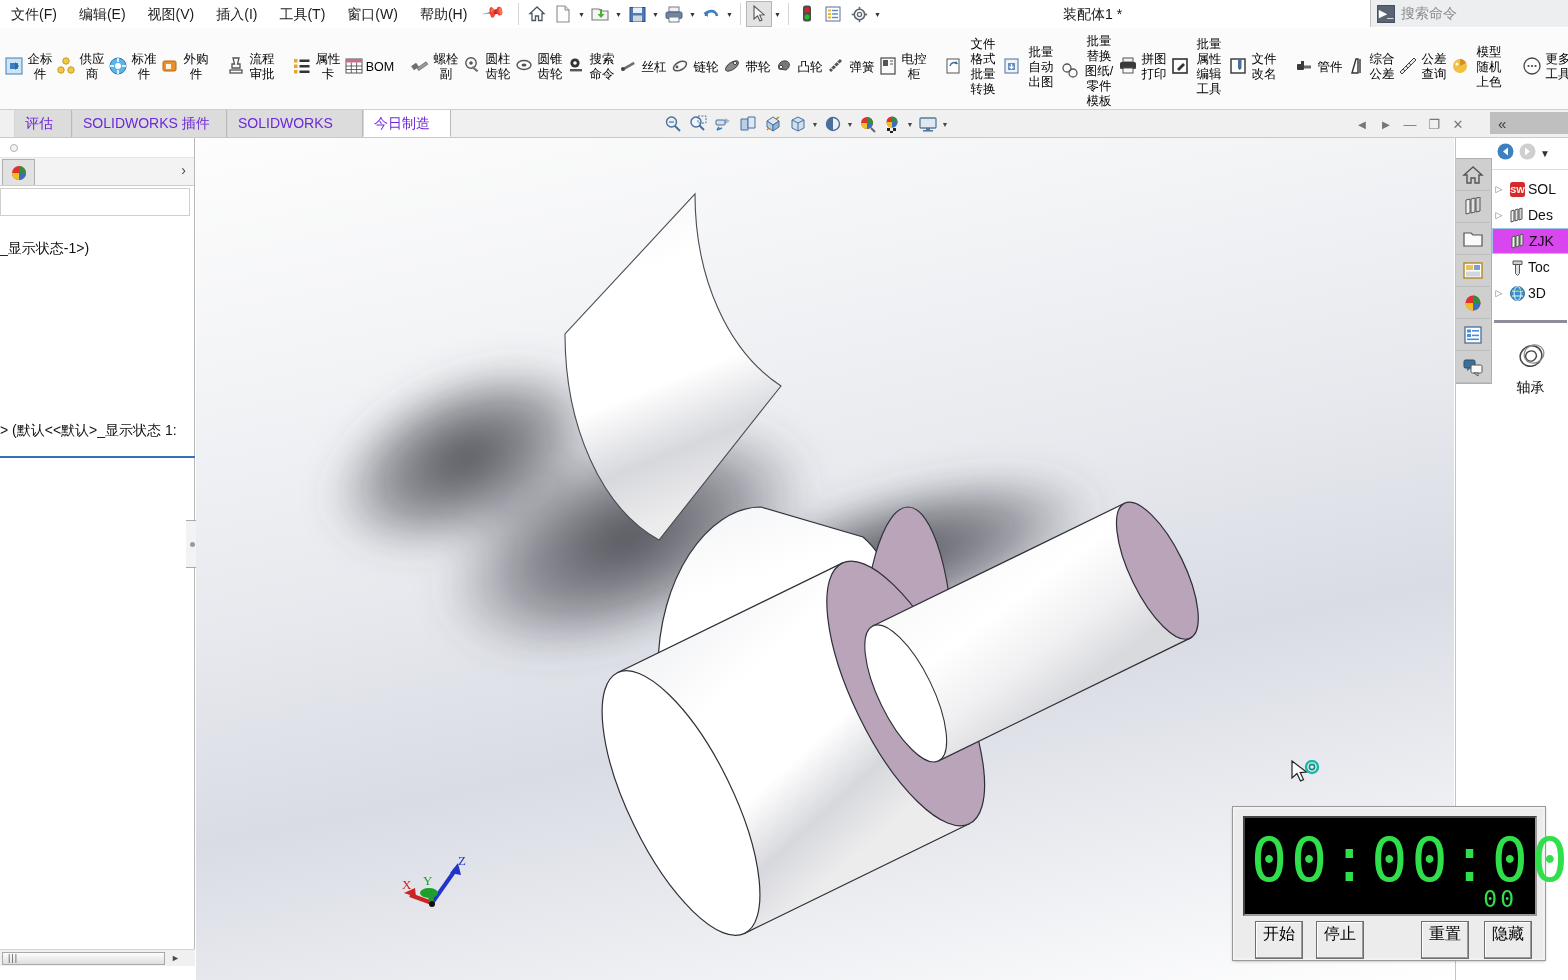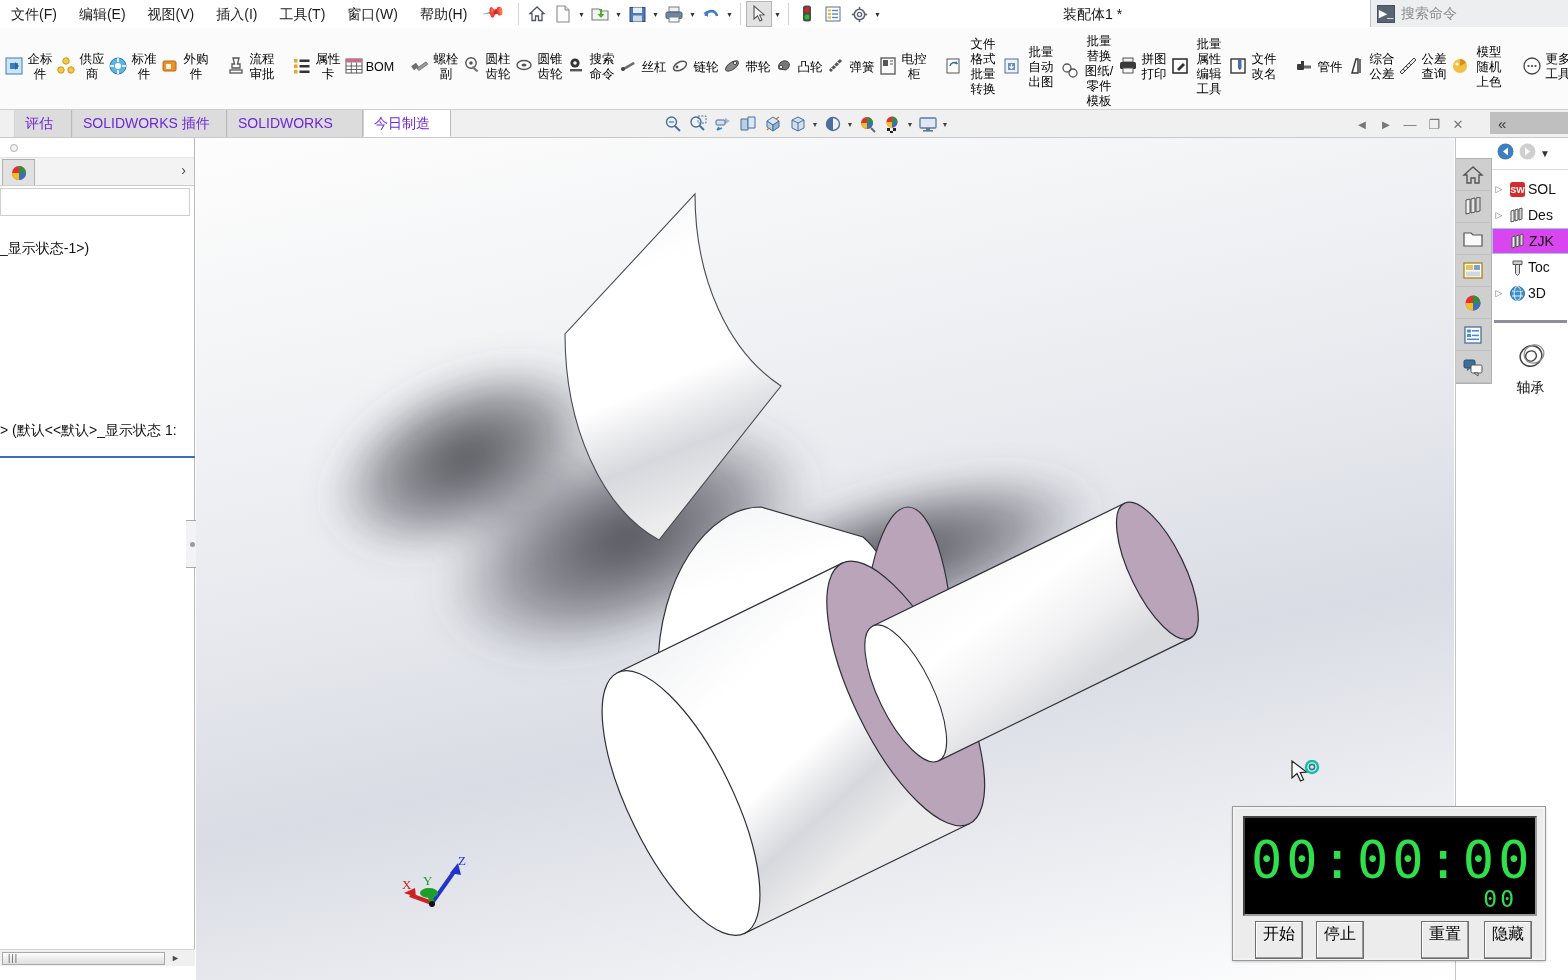--- a/index.html
+++ b/index.html
@@ -163,21 +163,21 @@
   .timer {
     position: absolute; left: 1233px; top: 807px; width: 312px; height: 153px;
     background: #ececec; border: 2px solid #f2f2f2; outline: 1px solid #9a9a9a;
     box-shadow: 0 1px 3px rgba(0,0,0,.35);
   }
   .timer-inner { position:absolute; left: 8px; top: 7px; width: 294px; height: 100px;
     background: #000; border: 2px inset #9a9a9a; }
   .timer-digits {
     position: absolute; left: 6px; top: 4px; width: 280px; height: 76px;
     color: #2fe04a; font-family: "DejaVu Sans Mono", "Liberation Mono", monospace;
-    font-size: 52px; letter-spacing: 4px; text-align: center; line-height: 76px;
+    font-size: 60px; letter-spacing: 4px; text-align: center; line-height: 76px;
   }
   .timer-ms {
     position: absolute; right: 18px; bottom: 2px;
     color: #2fe04a; font-family: "DejaVu Sans Mono", "Liberation Mono", monospace;
     font-size: 23px; letter-spacing: 3px;
   }
   .timer-btns { position: absolute; left: 8px; top: 112px; width: 296px; height: 32px; }
   .tbtn {
     position: absolute; top: 0; height: 38px; padding: 0 7px;
     background: #ececec; border: 1px solid #6e6e6e;

